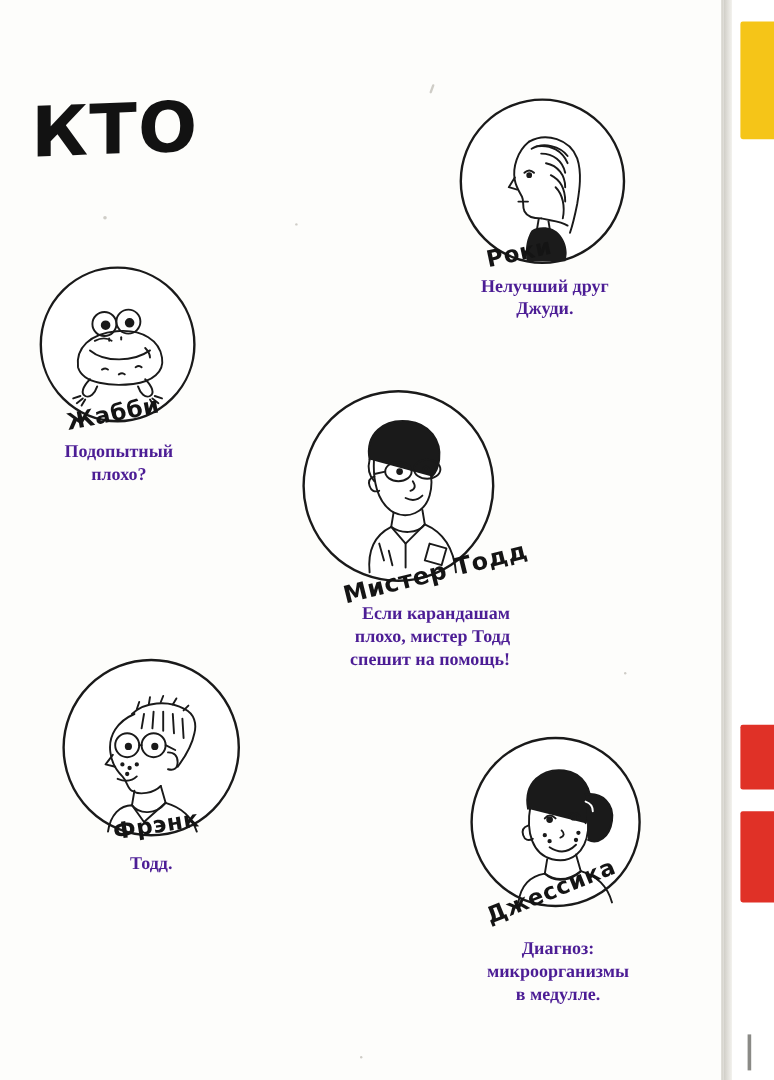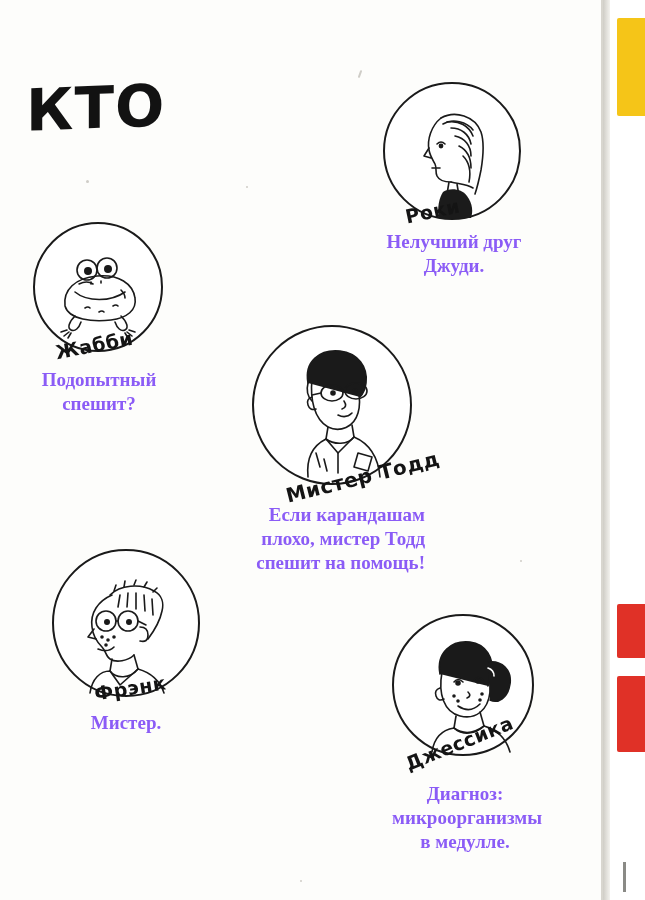--- a/index.html
+++ b/index.html
@@ -90,23 +90,23 @@
     font-weight: bold;
     font-size: 19px;
     color: #141414;
     white-space: nowrap;
     letter-spacing: 0.5px;
   }
   .caption {
     position: absolute;
     text-align: center;
     font-family: "Liberation Serif", serif;
-    font-size: 19px;
+    font-size: 15px;
     line-height: 1.25;
-    color: #8b5cf6;
+    color: #4c1d95;
     font-weight: bold;
     white-space: pre-line;
   }
 
   
   #p-roki      { left: 383px; top: 82px; }
   #p-roki .circle { width: 138px; height: 138px; }
   #p-roki .char-name { left: 22px; top: 118px; transform: rotate(-12deg); }
   #p-roki .caption { left: -3px; top: 148px; width: 148px; }
 
@@ -223,21 +223,21 @@
           <path d="M64 88 q3 -2 5 0"></path>
           <path d="M78 82 q3 -2 5 0"></path>
 
           <path d="M44 60 q8 -4 14 0"></path>
           <path d="M86 66 q4 4 4 8"></path>
         </g>
       </svg>
     </div>
     <div class="char-name">Жабби</div>
     <div class="caption">Подопытный
-спешит?</div>
+плохо?</div>
   </div>
 
   <div class="portrait" id="p-todd">
     <div class="circle">
       <svg width="156" height="156" viewBox="0 0 156 156">
         <g fill="none" stroke="#1a1a1a" stroke-width="1.6" stroke-linecap="round" stroke-linejoin="round">
 
           <path d="M58 52 C56 72 60 92 74 100 C86 106 100 100 104 86 C108 72 104 56 94 48 C84 40 66 40 58 52 Z"></path>
 
           <path d="M54 56 C50 34 66 22 86 24 C104 26 114 40 112 56 C111 64 108 68 106 70" fill="#1a1a1a"></path>
@@ -308,21 +308,21 @@
           <path d="M86 76 q8 0 8 8 q0 8 -8 6"></path>
 
           <path d="M58 108 L56 120"></path>
           <path d="M80 104 L84 118"></path>
           <path d="M36 142 C38 128 46 120 56 120 C62 128 76 128 84 118 C98 122 106 130 110 142"></path>
           <path d="M56 120 L66 134 L84 118"></path>
         </g>
       </svg>
     </div>
     <div class="char-name">Фрэнк</div>
-    <div class="caption">Мистер.</div>
+    <div class="caption">Тодд.</div>
   </div>
 
   <div class="portrait" id="p-jessica">
     <div class="circle">
       <svg width="138" height="138" viewBox="0 0 138 138">
         <g fill="none" stroke="#1a1a1a" stroke-width="1.6" stroke-linecap="round" stroke-linejoin="round">
 
           <path d="M48 56 C44 78 50 96 66 100 C82 104 94 94 96 76 C98 58 90 44 72 42 C60 41 50 46 48 56 Z"></path>
 
           <path d="M46 58 C42 36 58 24 76 26 C92 28 100 42 98 58 C97 64 95 68 94 70" fill="#1a1a1a"></path>

